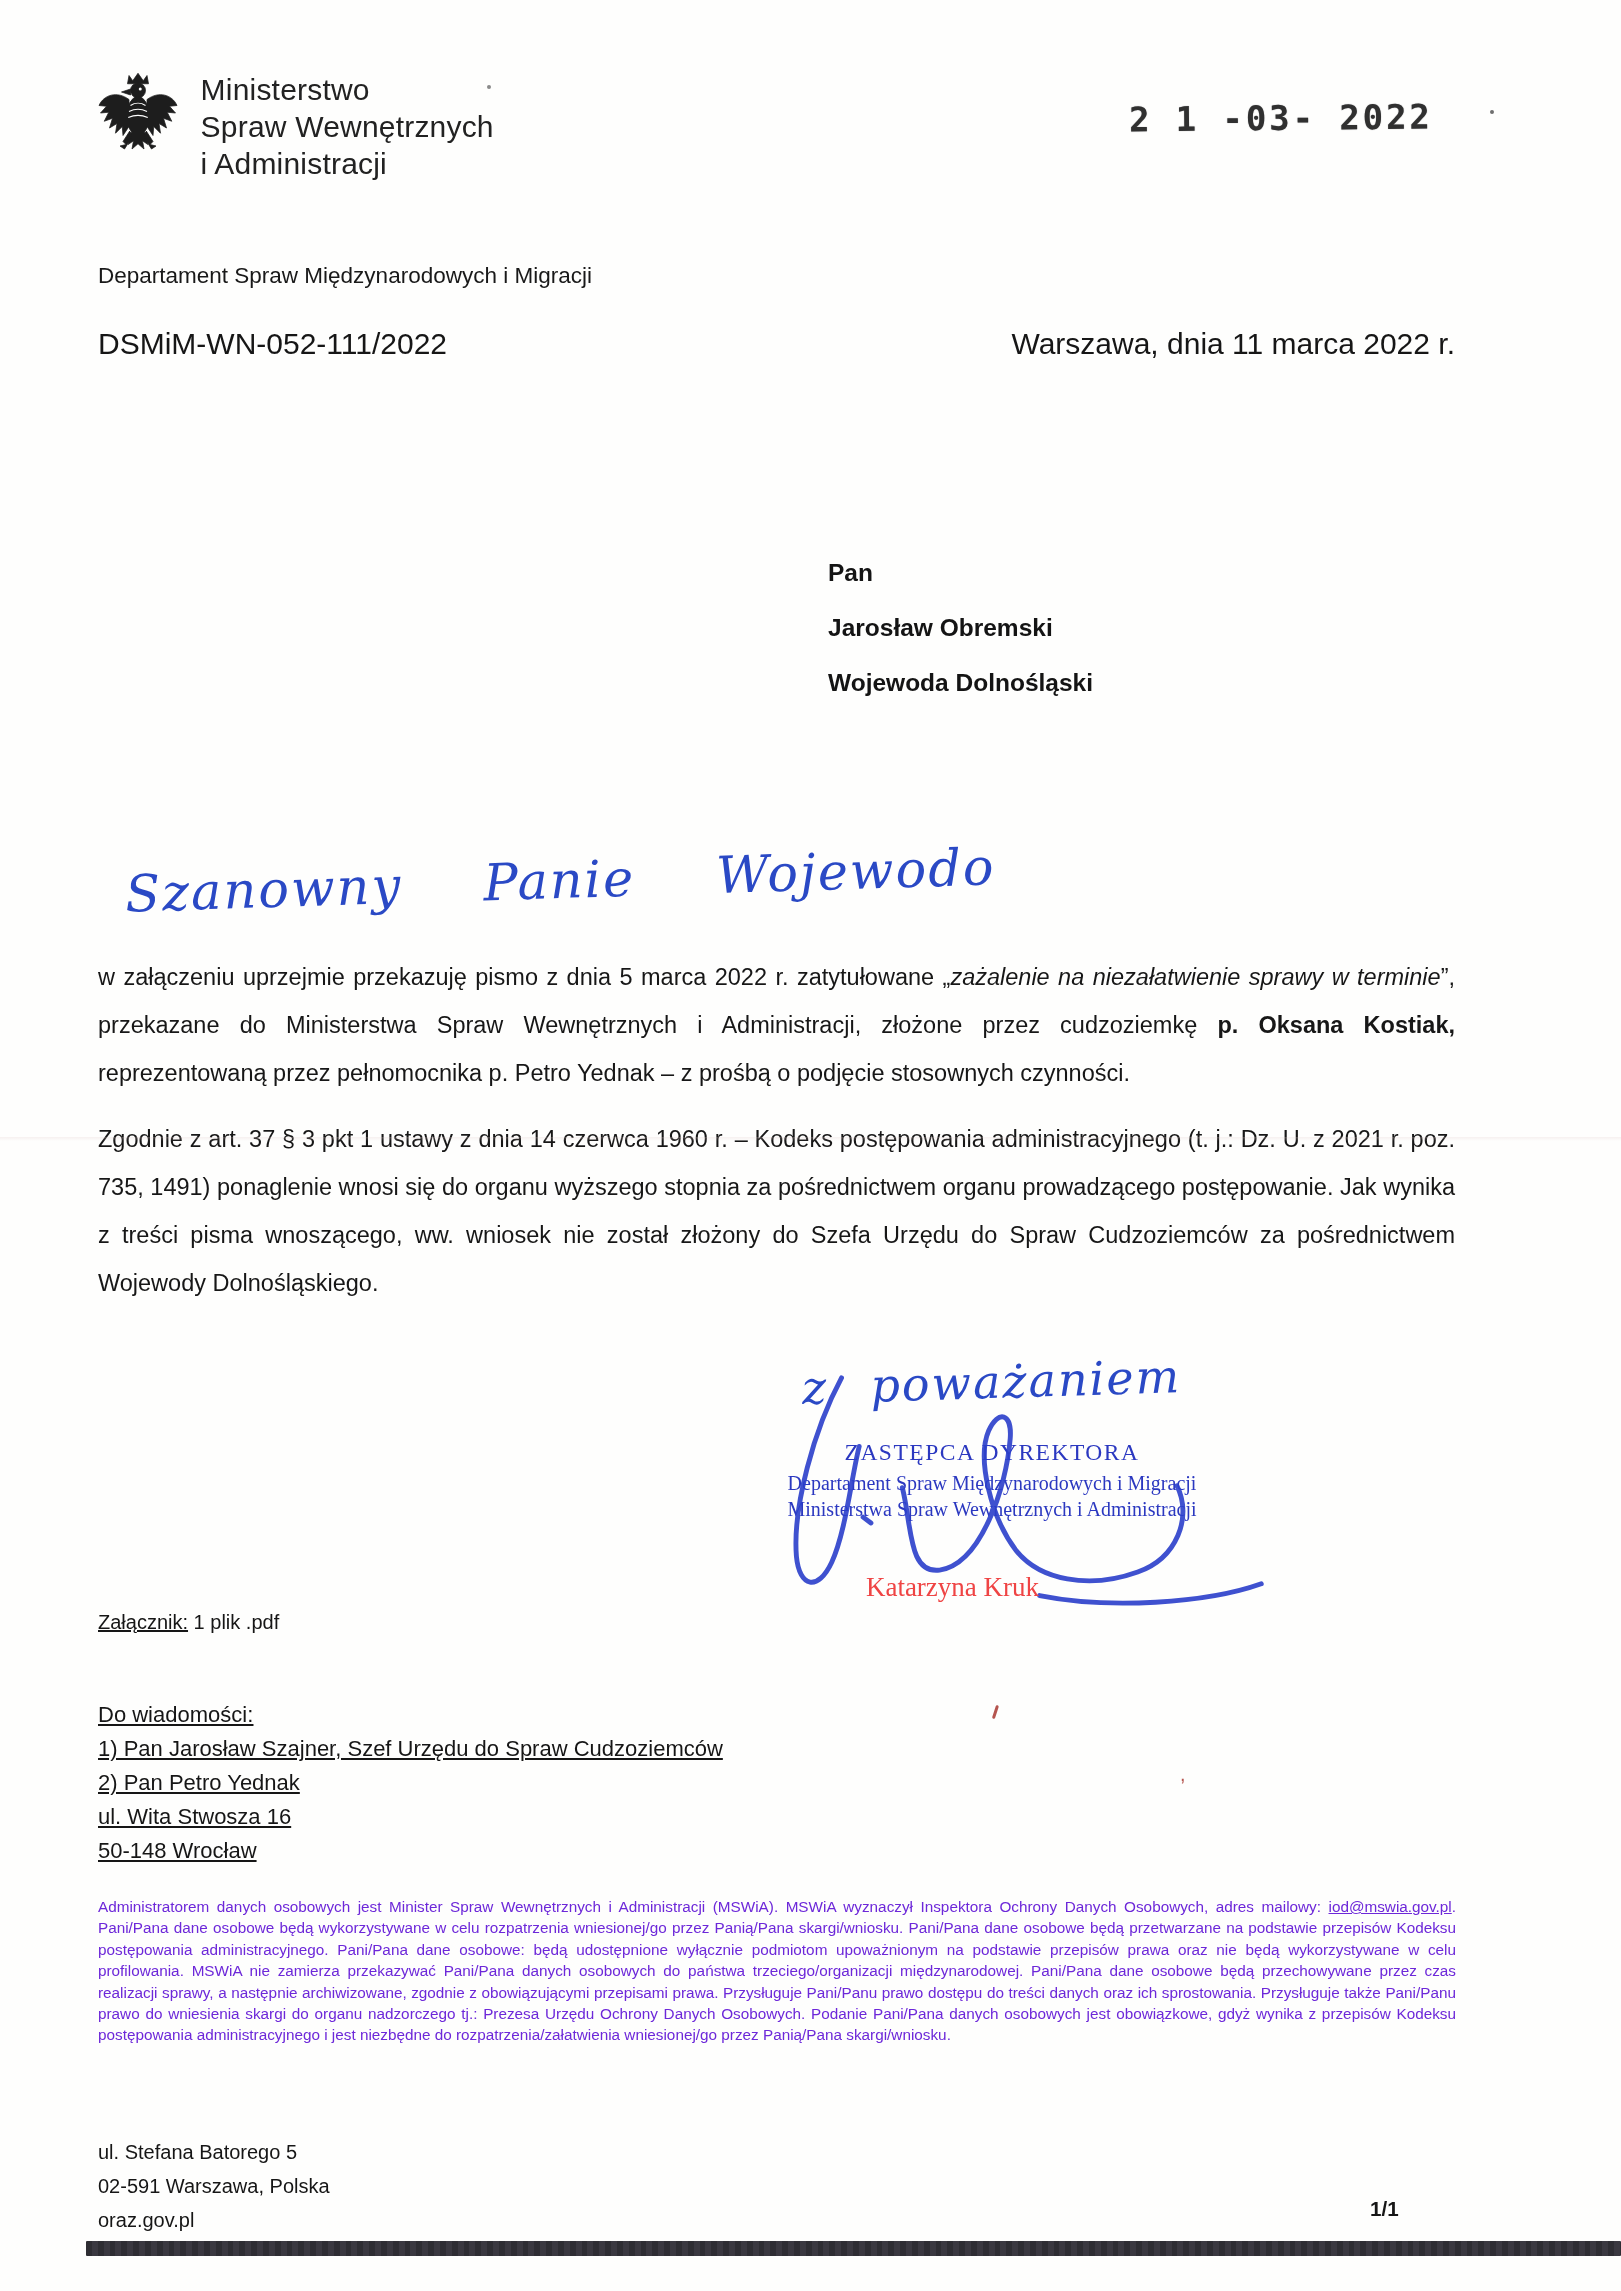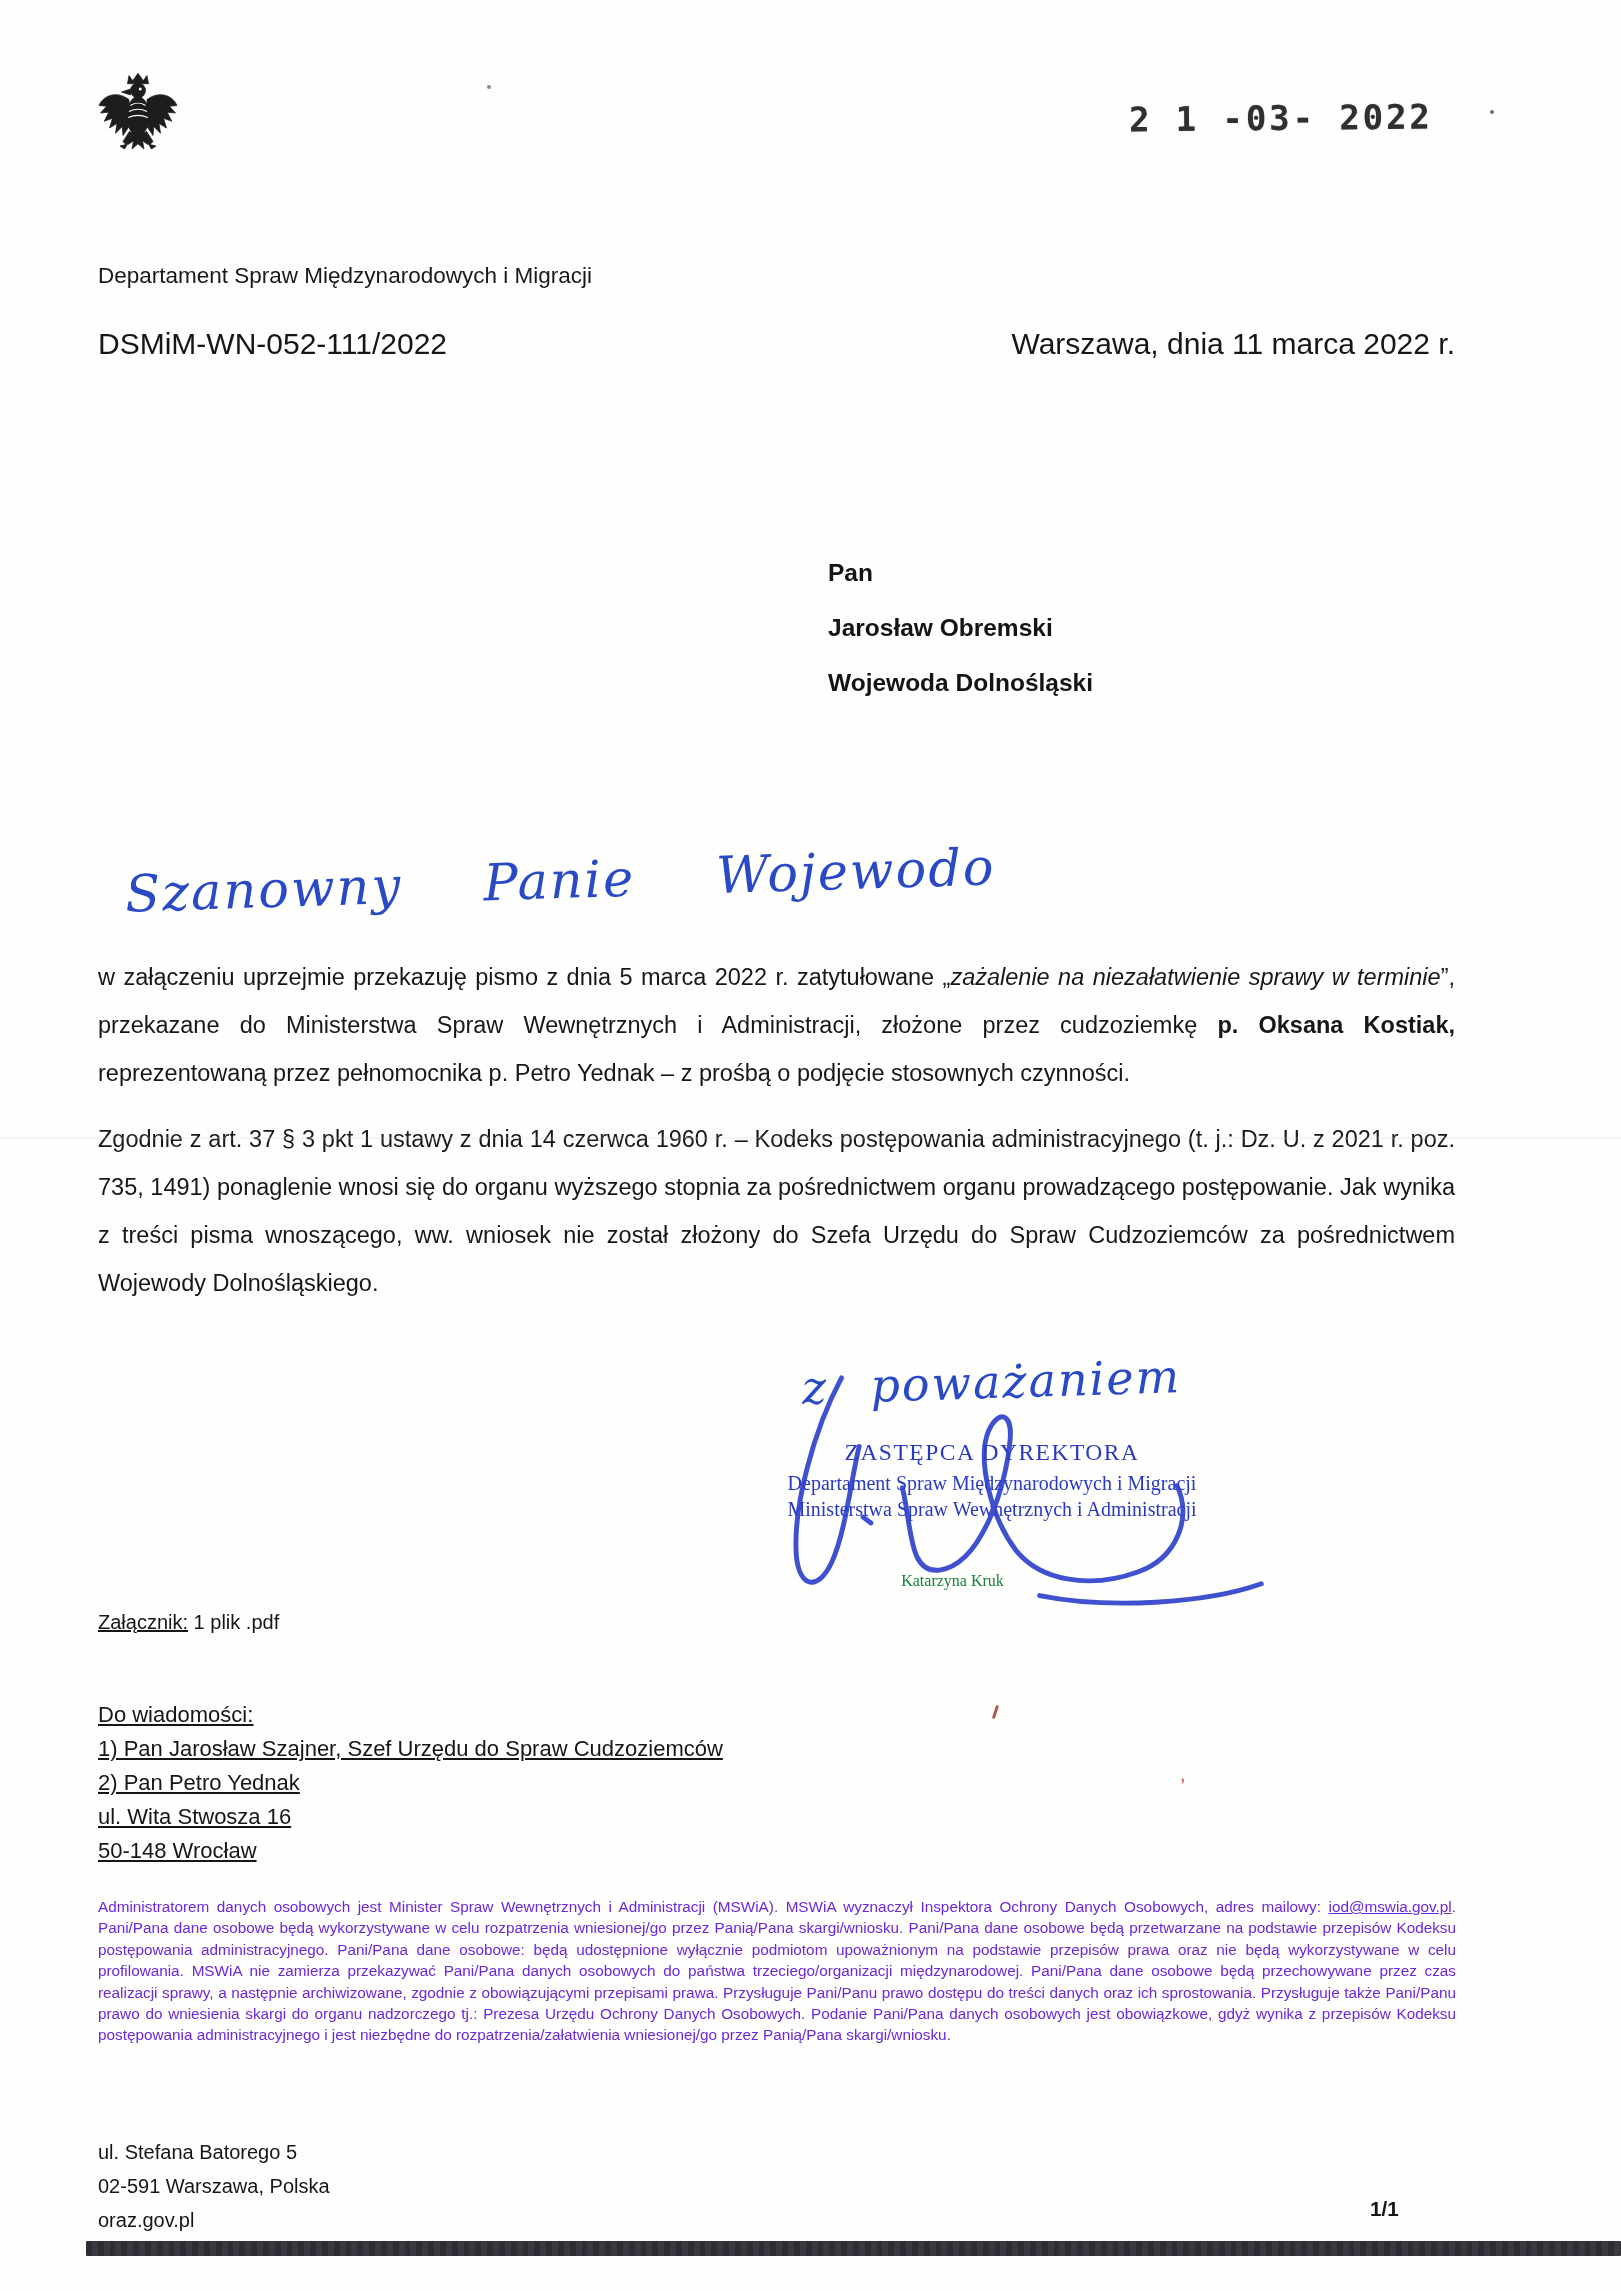--- a/index.html
+++ b/index.html
@@ -37,21 +37,21 @@
   
   .closing-hand{position:absolute;left:802px;top:1355px;font-size:46px;word-spacing:25.5px;}
   .stamp-block{
     position:absolute;left:737px;top:1439px;width:510px;text-align:center;
     font-family:"Liberation Serif",serif;color:#2b38c0;
   }
   .stamp-title{font-size:23.5px;letter-spacing:1.5px;margin-bottom:3.9px;}
   .stamp-line{font-size:20px;line-height:26.5px;}
   .signer-name{
     position:absolute;left:737px;top:1572px;width:431px;text-align:center;
-    font-family:"Liberation Serif",serif;font-size:16px;color:#15803d;
+    font-family:"Liberation Serif",serif;font-size:27px;color:#ef4444;
   }
   .signature-svg{position:absolute;left:716px;top:1370px;width:559px;height:255px;pointer-events:none;}
   
   .attachment{position:absolute;left:98px;top:1611px;font-size:20px;color:#161616;}
   .u{text-decoration:underline;}
   .cc{position:absolute;left:98px;top:1698px;font-size:22px;line-height:34px;color:#161616;text-decoration:underline;}
   .email-link{text-decoration:underline;color:inherit;}
   
   .privacy{
     position:absolute;left:98px;top:1896px;width:1358px;
@@ -91,20 +91,25 @@
         <path d="M72,44 C88,32 106,38 112,52 L102,53 L110,62 L99,61 L105,73 L94,69 L98,82 L88,76 L90,89 L81,80 L80,92 L72,80 Z"></path>
         <path d="M48,44 C32,32 14,38 8,52 L18,53 L10,62 L21,61 L15,73 L26,69 L22,82 L32,76 L30,89 L39,80 L40,92 L48,80 Z"></path>
         <polygon points="50,88 70,88 73,104 66,99 68,110 60,103 52,110 54,99 47,104"></polygon>
         <polygon points="49,86 40,100 44,104 36,106 42,110 52,94"></polygon>
         <polygon points="71,86 80,100 76,104 84,106 78,110 68,94"></polygon>
         <path d="M50,52 C56,48 64,48 70,52" fill="none" stroke="#fff" stroke-width="1.6"></path>
         <path d="M48,60 C56,56 64,56 72,60" fill="none" stroke="#fff" stroke-width="1.6"></path>
         <path d="M47,68 C56,64 64,64 73,68" fill="none" stroke="#fff" stroke-width="1.6"></path>
       </g>
     </svg>
+    <div class="ministry-name">
+      <div>Ministerstwo</div>
+      <div>Spraw Wewnętrznych</div>
+      <div>i Administracji</div>
+    </div>
   </div>
 
   <div class="date-stamp">2 1 -03- 2022</div>
 
   <div class="department">Departament Spraw Międzynarodowych i Migracji</div>
   <div class="ref-row">
     <div>DSMiM-WN-052-111/2022</div>
     <div>Warszawa, dnia 11 marca 2022 r.</div>
   </div>
 

